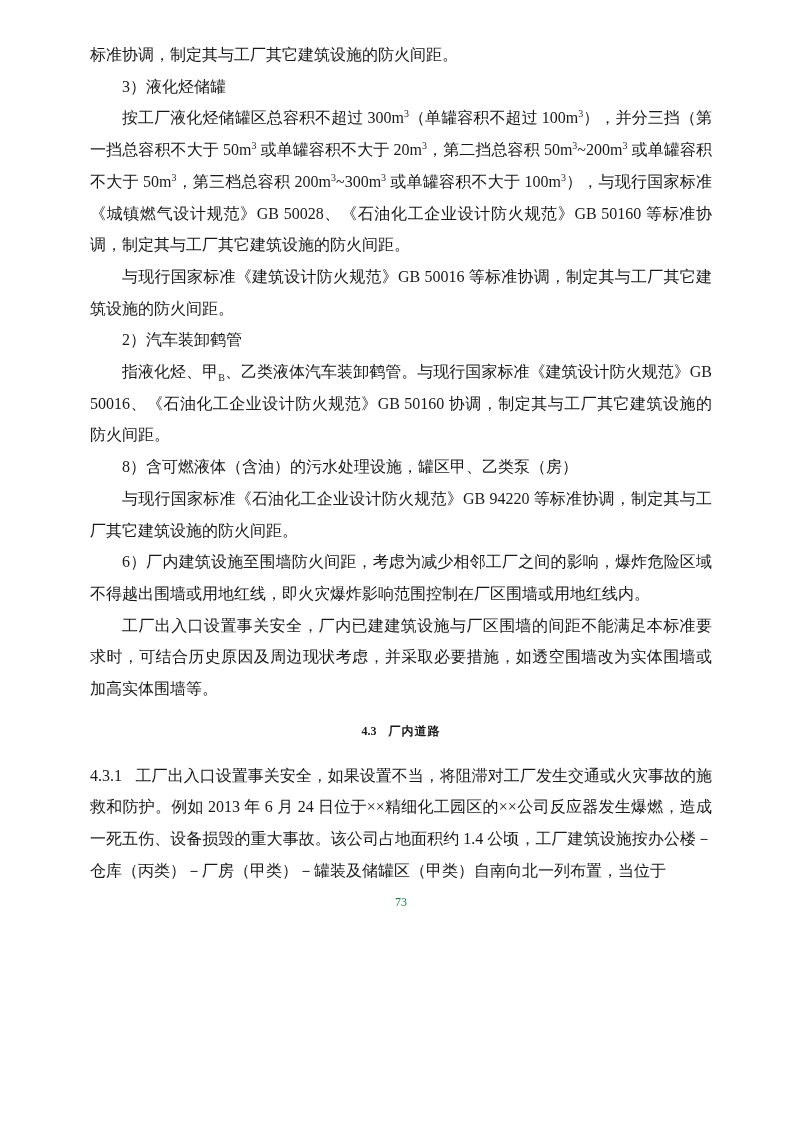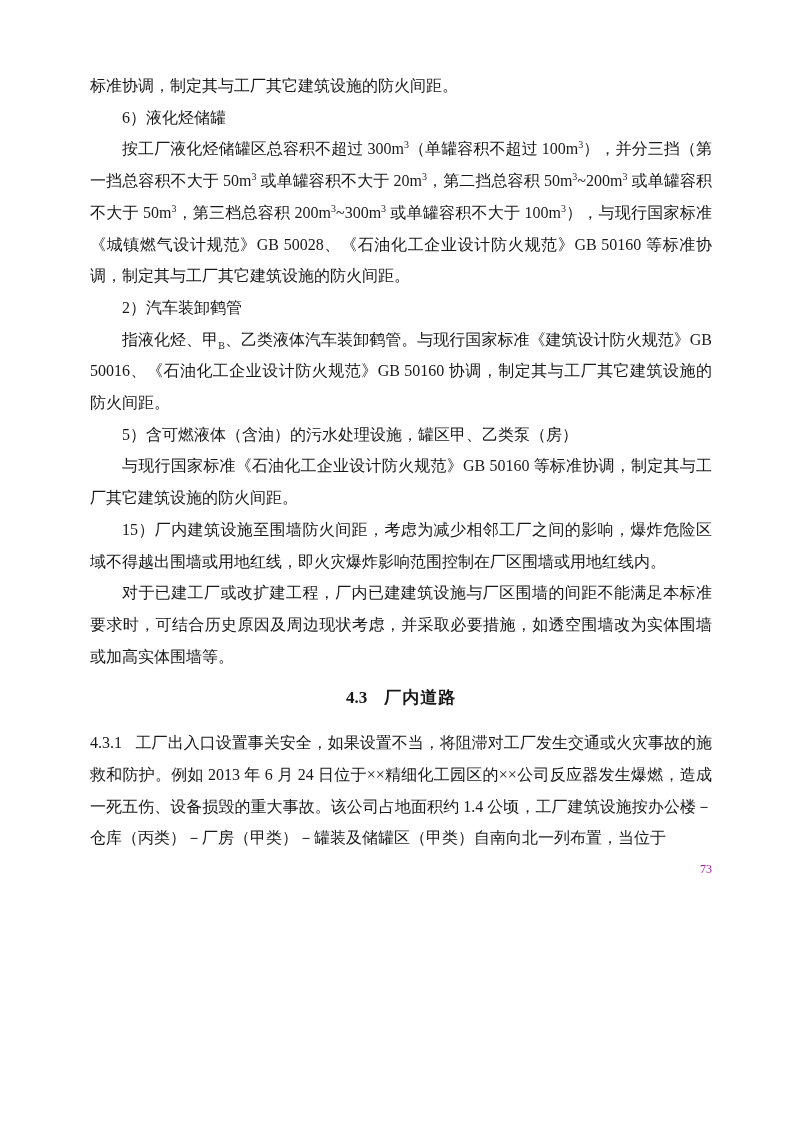--- a/index.html
+++ b/index.html
@@ -7,21 +7,21 @@
     padding: 0;
     background: #ffffff;
   }
   .page {
     position: relative;
     width: 800px;
     height: 906px;
     margin: 0 auto;
     background: #ffffff;
     box-sizing: border-box;
-    padding: 70px 88px 0 90px;
+    padding: 39px 88px 0 90px;
     font-family: "Liberation Serif", "DejaVu Serif", serif;
     font-size: 16px;
     line-height: 31.7px;
     color: #181818;
     overflow: hidden;
   }
   .para {
     margin: 0;
     text-align: justify;
   }
@@ -32,51 +32,52 @@
     font-size: 10px;
     line-height: 0;
   }
   .cnum {
     font-weight: normal;
     margin-right: 0.85em;
   }
   .heading {
     margin: 10px 0 13px 0;
     text-align: center;
-    font-size: 17px;
+    font-size: 12px;
     font-weight: bold;
     line-height: 32px;
   }
   .hnum {
     font-family: "Liberation Serif", "DejaVu Serif", serif;
     margin-right: 1em;
   }
   .htitle {
     font-family: "Liberation Sans", "DejaVu Sans", sans-serif;
     letter-spacing: 1px;
   }
   .footer {
     margin-top: 8px;
-    text-align: right;
+    text-align: center;
     font-size: 12px;
     line-height: 15px;
-    color: #a21caf;
+    color: #15803d;
   }
 </style>
 </head>
 <body>
 
 <div class="page">
   <main>
       <p class="para">标准协调，制定其与工厂其它建筑设施的防火间距。</p>
-      <p class="para indent">6）液化烃储罐</p>
+      <p class="para indent">3）液化烃储罐</p>
       <p class="para indent">按工厂液化烃储罐区总容积不超过 300m<sup>3</sup>（单罐容积不超过 100m<sup>3</sup>），并分三挡（第一挡总容积不大于 50m<sup>3</sup> 或单罐容积不大于 20m<sup>3</sup>，第二挡总容积 50m<sup>3</sup>~200m<sup>3</sup> 或单罐容积不大于 50m<sup>3</sup>，第三档总容积 200m<sup>3</sup>~300m<sup>3</sup> 或单罐容积不大于 100m<sup>3</sup>），与现行国家标准《城镇燃气设计规范》GB 50028、《石油化工企业设计防火规范》GB 50160 等标准协调，制定其与工厂其它建筑设施的防火间距。</p>
+      <p class="para indent">与现行国家标准《建筑设计防火规范》GB 50016 等标准协调，制定其与工厂其它建筑设施的防火间距。</p>
       <p class="para indent">2）汽车装卸鹤管</p>
       <p class="para indent">指液化烃、甲<sub>B</sub>、乙类液体汽车装卸鹤管。与现行国家标准《建筑设计防火规范》GB 50016、《石油化工企业设计防火规范》GB 50160 协调，制定其与工厂其它建筑设施的防火间距。</p>
-      <p class="para indent">5）含可燃液体（含油）的污水处理设施，罐区甲、乙类泵（房）</p>
-      <p class="para indent">与现行国家标准《石油化工企业设计防火规范》GB 50160 等标准协调，制定其与工厂其它建筑设施的防火间距。</p>
-      <p class="para indent">15）厂内建筑设施至围墙防火间距，考虑为减少相邻工厂之间的影响，爆炸危险区域不得越出围墙或用地红线，即火灾爆炸影响范围控制在厂区围墙或用地红线内。</p>
-      <p class="para indent">对于已建工厂或改扩建工程，厂内已建建筑设施与厂区围墙的间距不能满足本标准要求时，可结合历史原因及周边现状考虑，并采取必要措施，如透空围墙改为实体围墙或加高实体围墙等。</p>
+      <p class="para indent">8）含可燃液体（含油）的污水处理设施，罐区甲、乙类泵（房）</p>
+      <p class="para indent">与现行国家标准《石油化工企业设计防火规范》GB 94220 等标准协调，制定其与工厂其它建筑设施的防火间距。</p>
+      <p class="para indent">6）厂内建筑设施至围墙防火间距，考虑为减少相邻工厂之间的影响，爆炸危险区域不得越出围墙或用地红线，即火灾爆炸影响范围控制在厂区围墙或用地红线内。</p>
+      <p class="para indent">工厂出入口设置事关安全，厂内已建建筑设施与厂区围墙的间距不能满足本标准要求时，可结合历史原因及周边现状考虑，并采取必要措施，如透空围墙改为实体围墙或加高实体围墙等。</p>
       <h2 class="heading"><span class="hnum">4.3</span><span class="htitle">厂内道路</span></h2>
       <p class="para"><span class="cnum">4.3.1</span>工厂出入口设置事关安全，如果设置不当，将阻滞对工厂发生交通或火灾事故的施救和防护。例如 2013 年 6 月 24 日位于××精细化工园区的××公司反应器发生爆燃，造成一死五伤、设备损毁的重大事故。该公司占地面积约 1.4 公顷，工厂建筑设施按办公楼－仓库（丙类）－厂房（甲类）－罐装及储罐区（甲类）自南向北一列布置，当位于</p>
     </main>
   <div class="footer">73</div>
 </div>
 
 </body></html>

